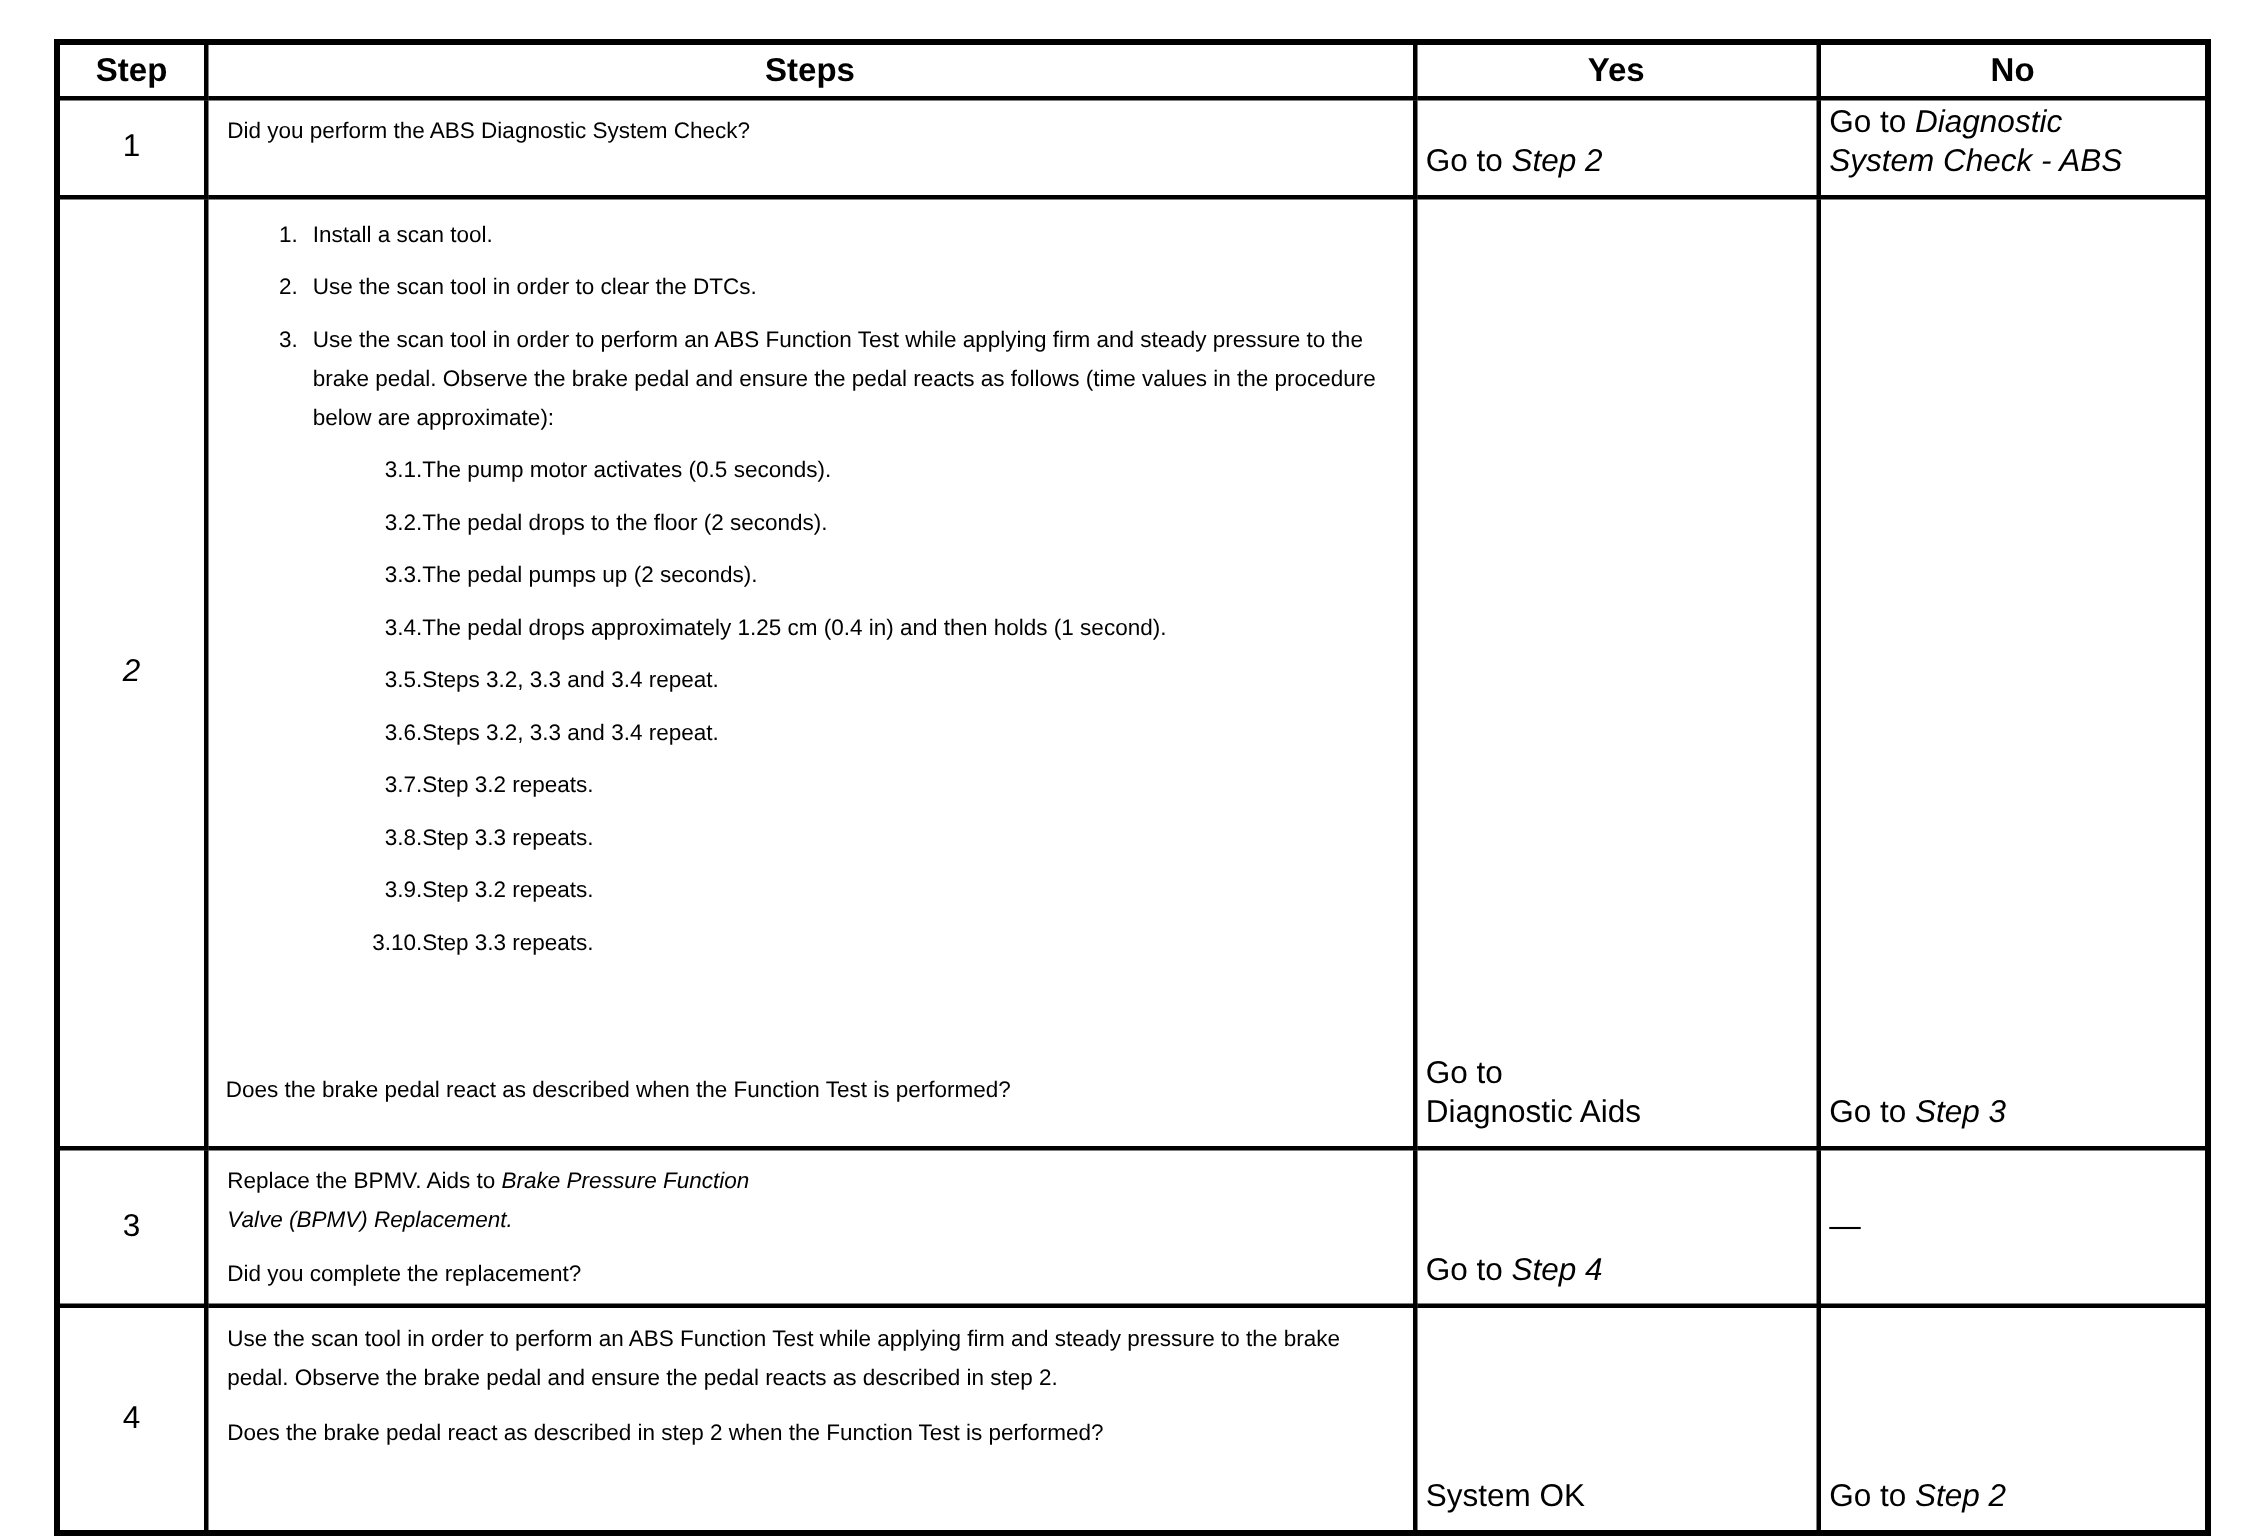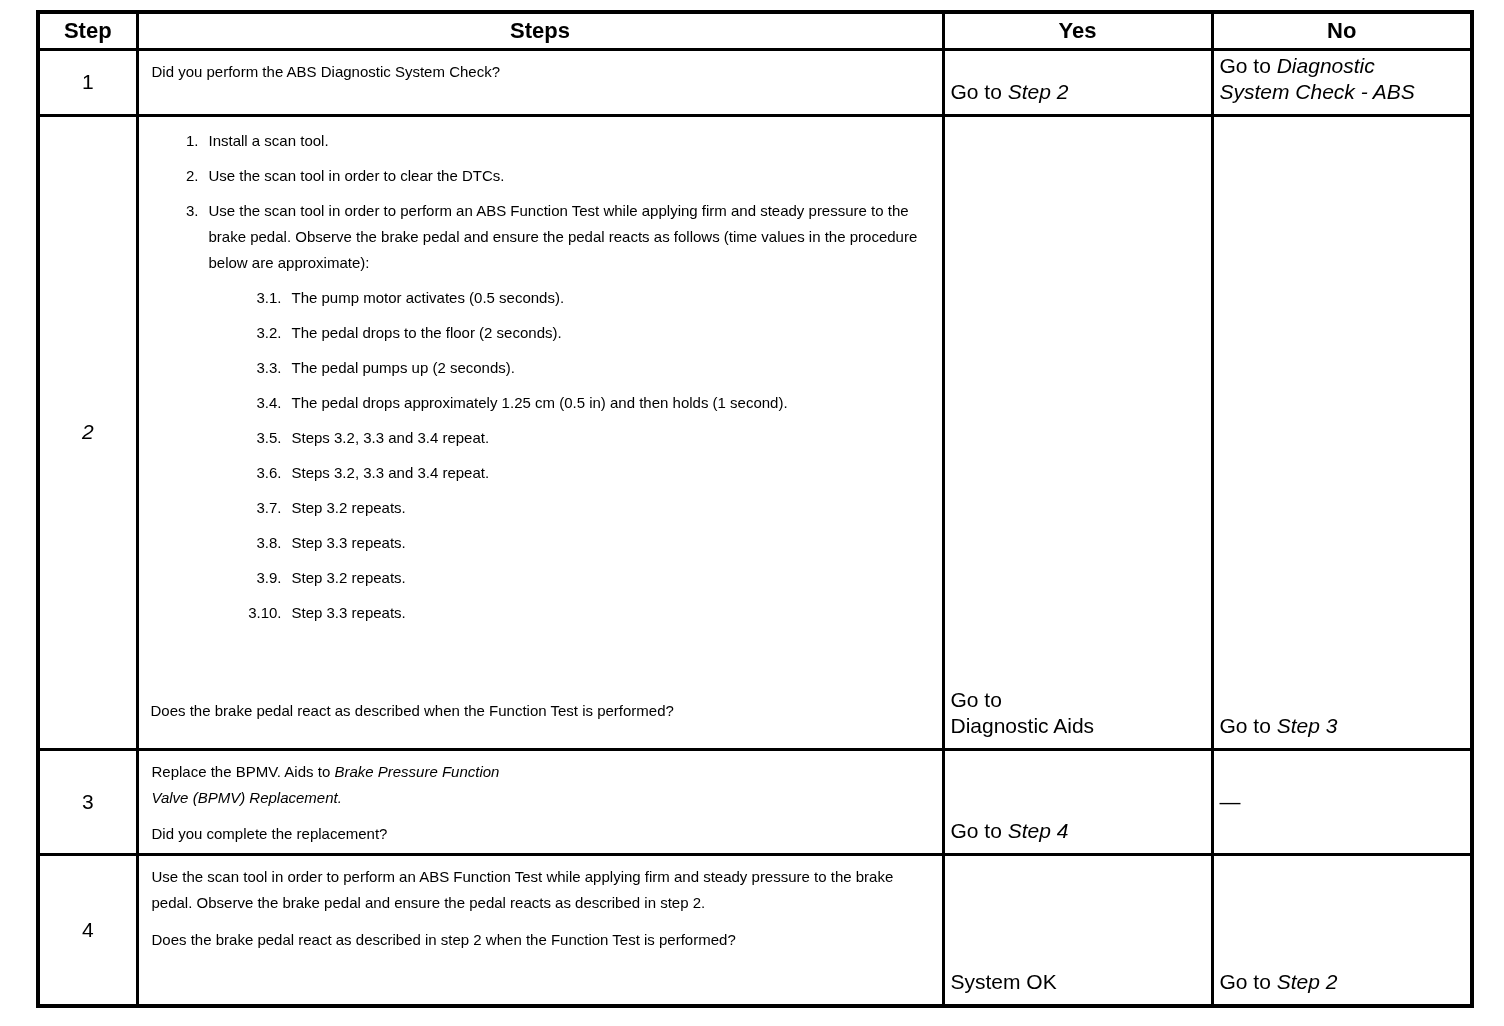--- a/index.html
+++ b/index.html
@@ -1,21 +1,21 @@
 <!DOCTYPE html>
 <html><head>
 <meta charset="utf-8">
 <style>
   html,body{margin:0;padding:0;background:#fff;}
   .page{
     position:relative;width:1504px;height:1026px;background:#ffffff;
     font-family:"Liberation Sans",sans-serif;color:#000;overflow:hidden;
   }
   table.diag{
-    position:absolute;left:36px;top:10px;width:1434px;
+    position:absolute;left:36px;top:26px;width:1434px;
     border-collapse:collapse;table-layout:fixed;
     border:4px solid #000;
   }
   .diag th,.diag td{border:3px solid #000;overflow:hidden;}
   col.c-step{width:99px;}
   col.c-action{width:806px;}
   col.c-yes{width:269px;}
   col.c-no{width:260px;}
   tr.hrow{height:37px;}
   tr.r1{height:66px;}
@@ -34,21 +34,21 @@
   .pad1{padding:8px 18px 6px 13px;}
   .col2{
     height:616px;box-sizing:border-box;
     padding:11px 12px 9px 12px;
     display:flex;flex-direction:column;
   }
   .li{display:flex;margin:0 0 9px 18px;}
   .li .num{flex:none;width:30px;text-align:right;margin-right:10px;}
   .li .txt{flex:1;}
   .li.sub{margin-left:75px;}
-  .li.sub .num{width:56px;margin-right:10px;}
+  .li.sub .num{width:56px;margin-right:0;}
   .q2{margin-top:auto;}
   .pad3{padding:8px 18px 6px 13px;}
   .p3a{margin:0 0 10px 0;}
   .q3{margin:0;}
   .pad4{padding:8px 16px 6px 13px;}
   .p4a{margin:0 0 11px 0;}
   .q4{margin:0;}
   td.res{
     vertical-align:bottom;text-align:left;
     font-size:21px;line-height:26px;padding:0 6px 9px 6px;
@@ -113,21 +113,21 @@
           <div class="li sub">
             <span class="num">3.2.</span>
             <span class="txt">The pedal drops to the floor (2 seconds).</span>
           </div>
           <div class="li sub">
             <span class="num">3.3.</span>
             <span class="txt">The pedal pumps up (2 seconds).</span>
           </div>
           <div class="li sub">
             <span class="num">3.4.</span>
-            <span class="txt">The pedal drops approximately 1.25 cm (0.5 in) and then holds (1 second).</span>
+            <span class="txt">The pedal drops approximately 1.25 cm (0.4 in) and then holds (1 second).</span>
           </div>
           <div class="li sub">
             <span class="num">3.5.</span>
             <span class="txt">Steps 3.2, 3.3 and 3.4 repeat.</span>
           </div>
           <div class="li sub">
             <span class="num">3.6.</span>
             <span class="txt">Steps 3.2, 3.3 and 3.4 repeat.</span>
           </div>
           <div class="li sub">

